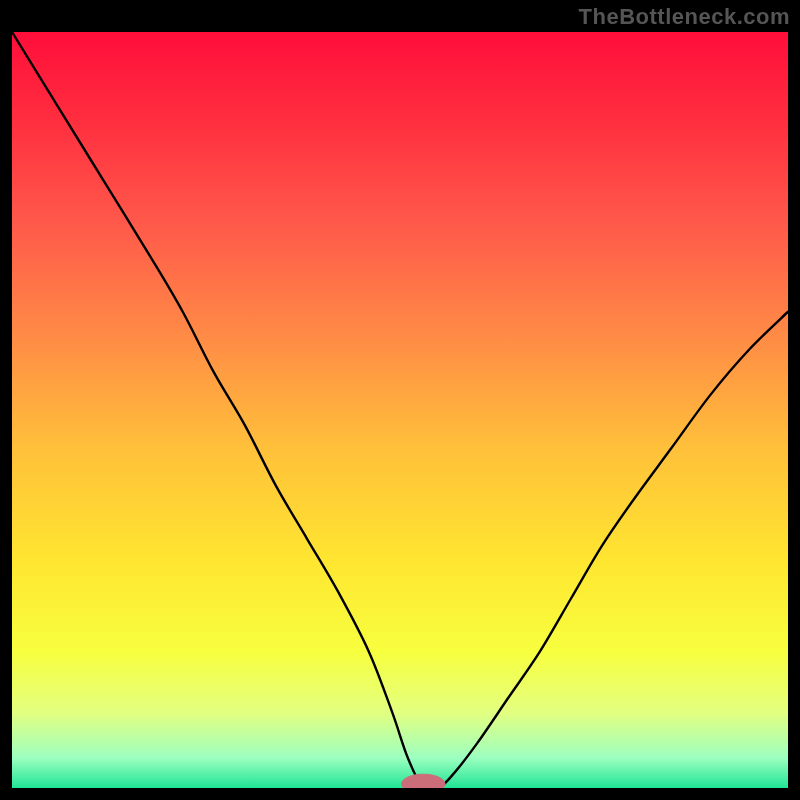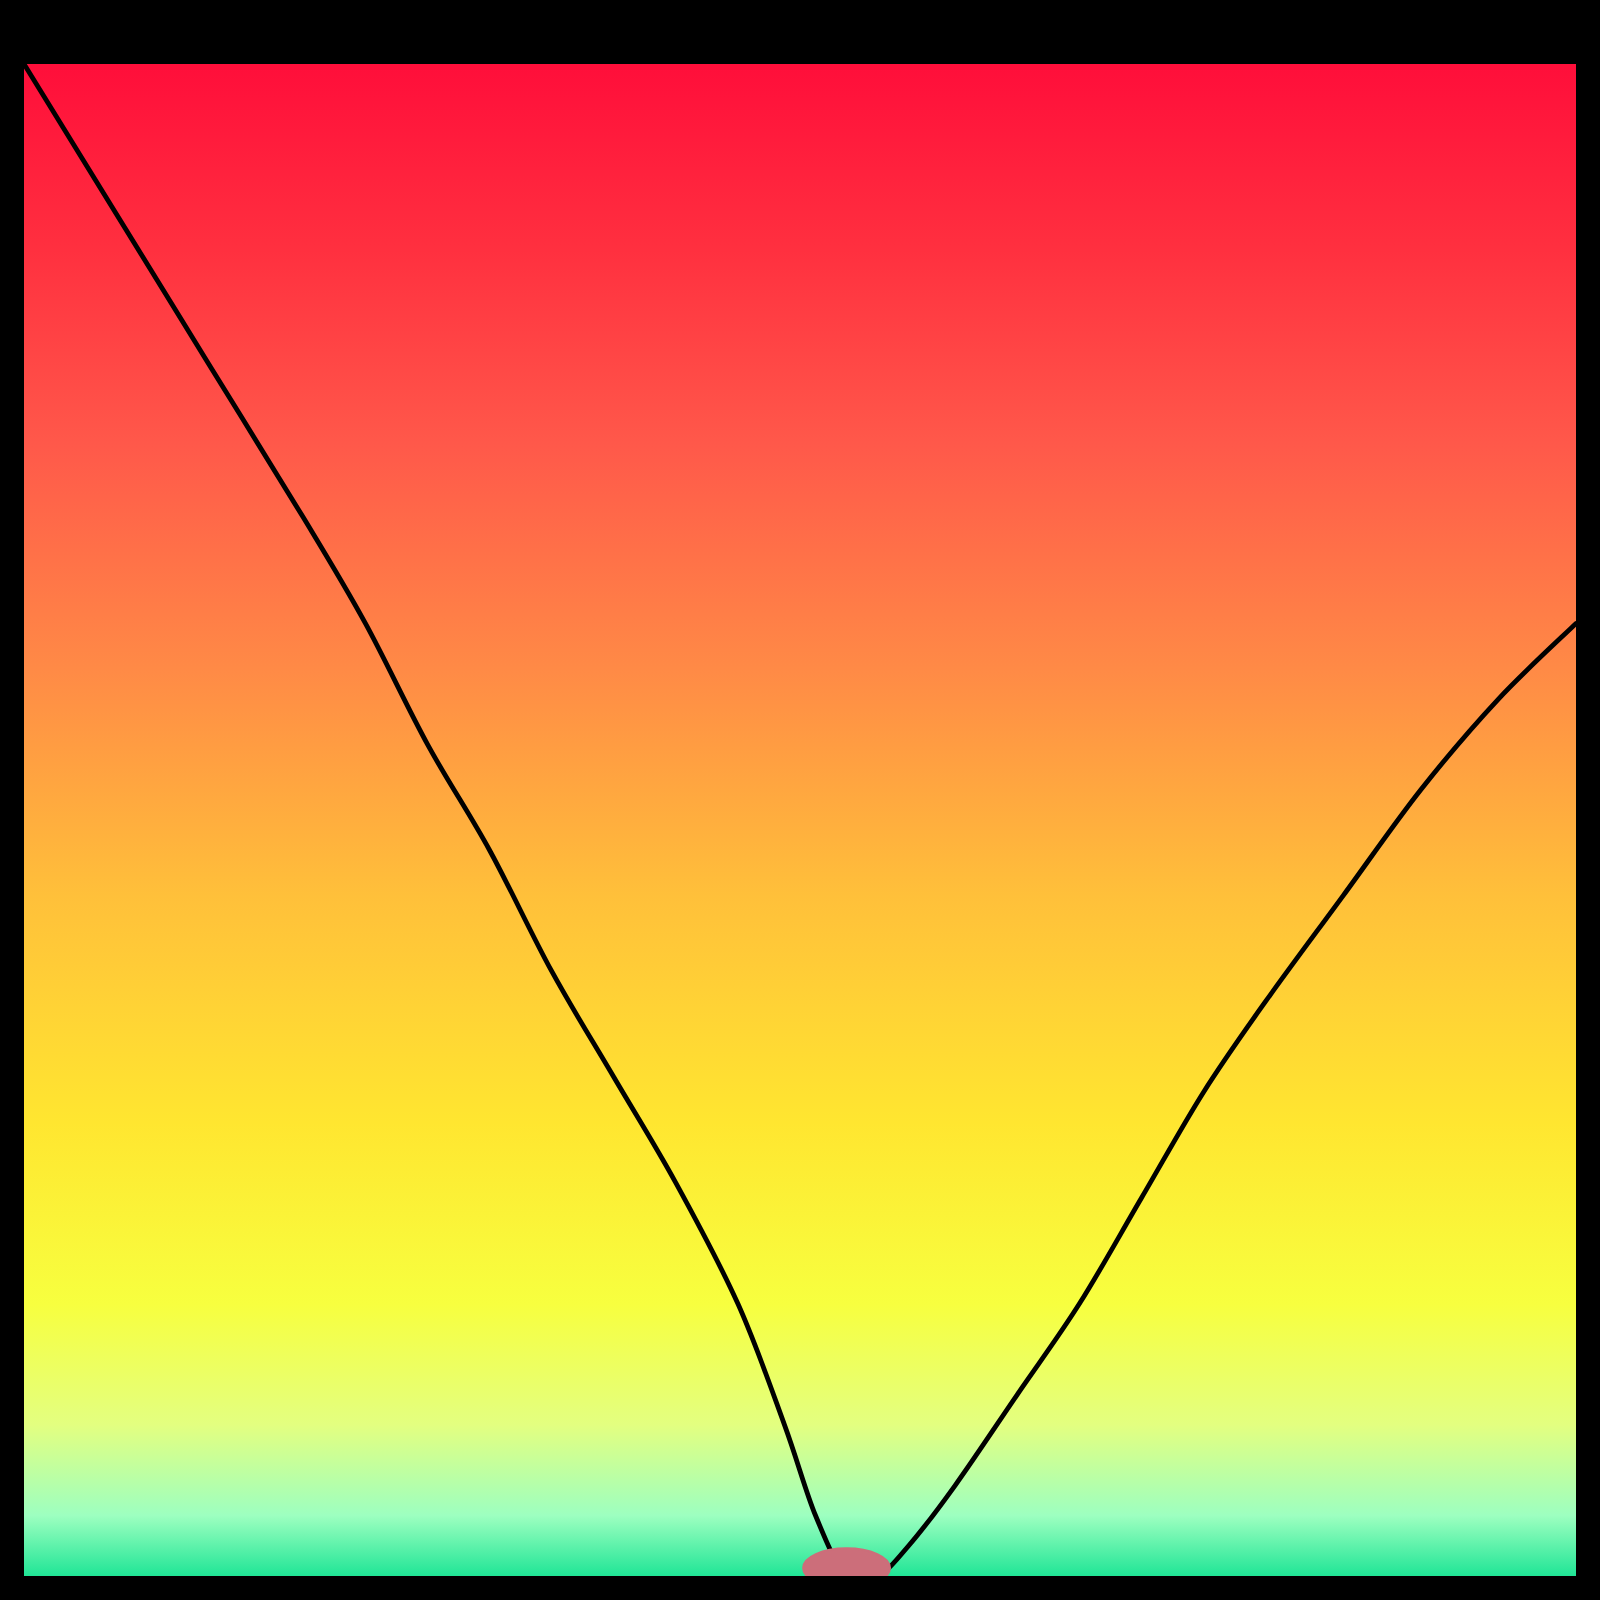--- a/index.html
+++ b/index.html
@@ -34,20 +34,21 @@
     width: 776px;
     height: 756px;
     overflow: hidden;
   }
   svg { display: block; }
 </style>
 </head>
 <body>
 
 <div class="frame">
+  <div class="watermark">TheBottleneck.com</div>
 
   <div class="plot-area">
     <svg id="plot-svg" width="776" height="756" viewBox="0 0 776 756" preserveAspectRatio="none">
       <defs>
         <linearGradient id="bg-grad" x1="0" y1="0" x2="0" y2="1">
             <stop offset="0%" stop-color="#ff0e3a"></stop>
             <stop offset="12%" stop-color="#ff2f3f"></stop>
             <stop offset="25%" stop-color="#ff584a"></stop>
             <stop offset="40%" stop-color="#ff8a46"></stop>
             <stop offset="55.00000000000001%" stop-color="#ffc03a"></stop>

